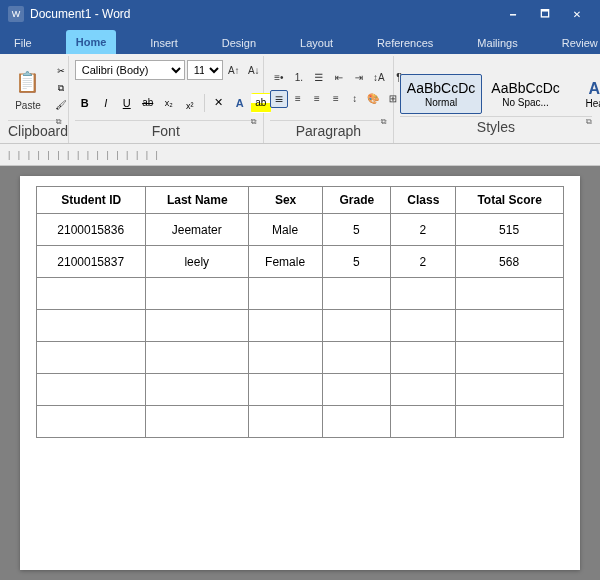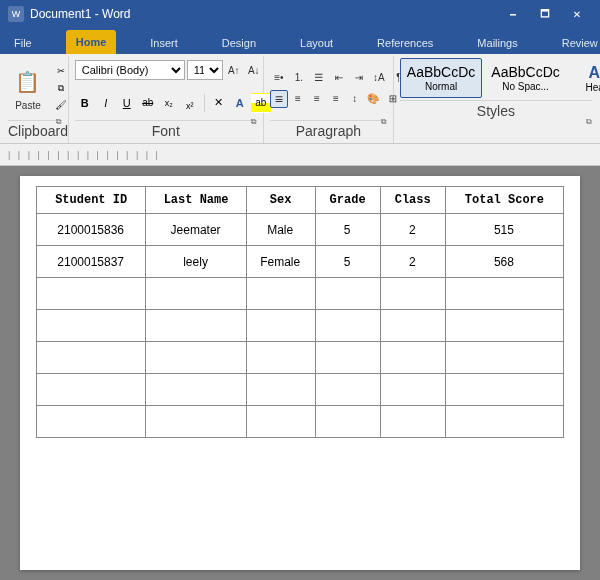--- a/index.html
+++ b/index.html
@@ -34,21 +34,21 @@
       padding: 4px 10px;
       font-size: 11px;
       color: rgba(255,255,255,0.85);
       cursor: pointer;
       border-radius: 3px 3px 0 0;
       height: 22px;
       display: flex;
       align-items: center;
     }
     .ribbon-tab.active {
-      background: #eab308;
+      background: #7dd3fc;
       color: #2b579a;
       font-weight: 600;
       height: 24px;
     }
 
     
     .ribbon {
       background: #f0f0f0;
       border-bottom: 1px solid #c8c8c8;
       display: flex;
@@ -160,20 +160,21 @@
       border: 1px solid transparent;
       cursor: pointer;
       border-radius: 2px;
       white-space: nowrap;
       min-width: 60px;
       text-align: center;
       height: 40px;
       display: flex;
       flex-direction: column;
       justify-content: center;
+      margin-top: 16px;
     }
     .style-item.active { border-color: #2b579a; background: #dce6f1; }
     .style-preview { font-size: 14px; line-height: 1.2; }
 
     
     .doc-area {
       background: #808080;
       flex: 1;
       display: flex;
       justify-content: center;
@@ -210,21 +211,20 @@
       font-size: 12px;
     }
     .data-table th, .data-table td {
       border: 1px solid #888;
       padding: 6px 8px;
       text-align: center;
     }
     .data-table th {
       font-weight: bold;
       background: white;
-      font-family: Liberation Mono, monospace;
     }
     .data-table td { height: 32px; padding-left: 7px; }
     .expand-btn {
       width: 10px;
       height: 10px;
       position: absolute;
       bottom: 16px;
       right: 2px;
       font-size: 8px;
       cursor: pointer;

